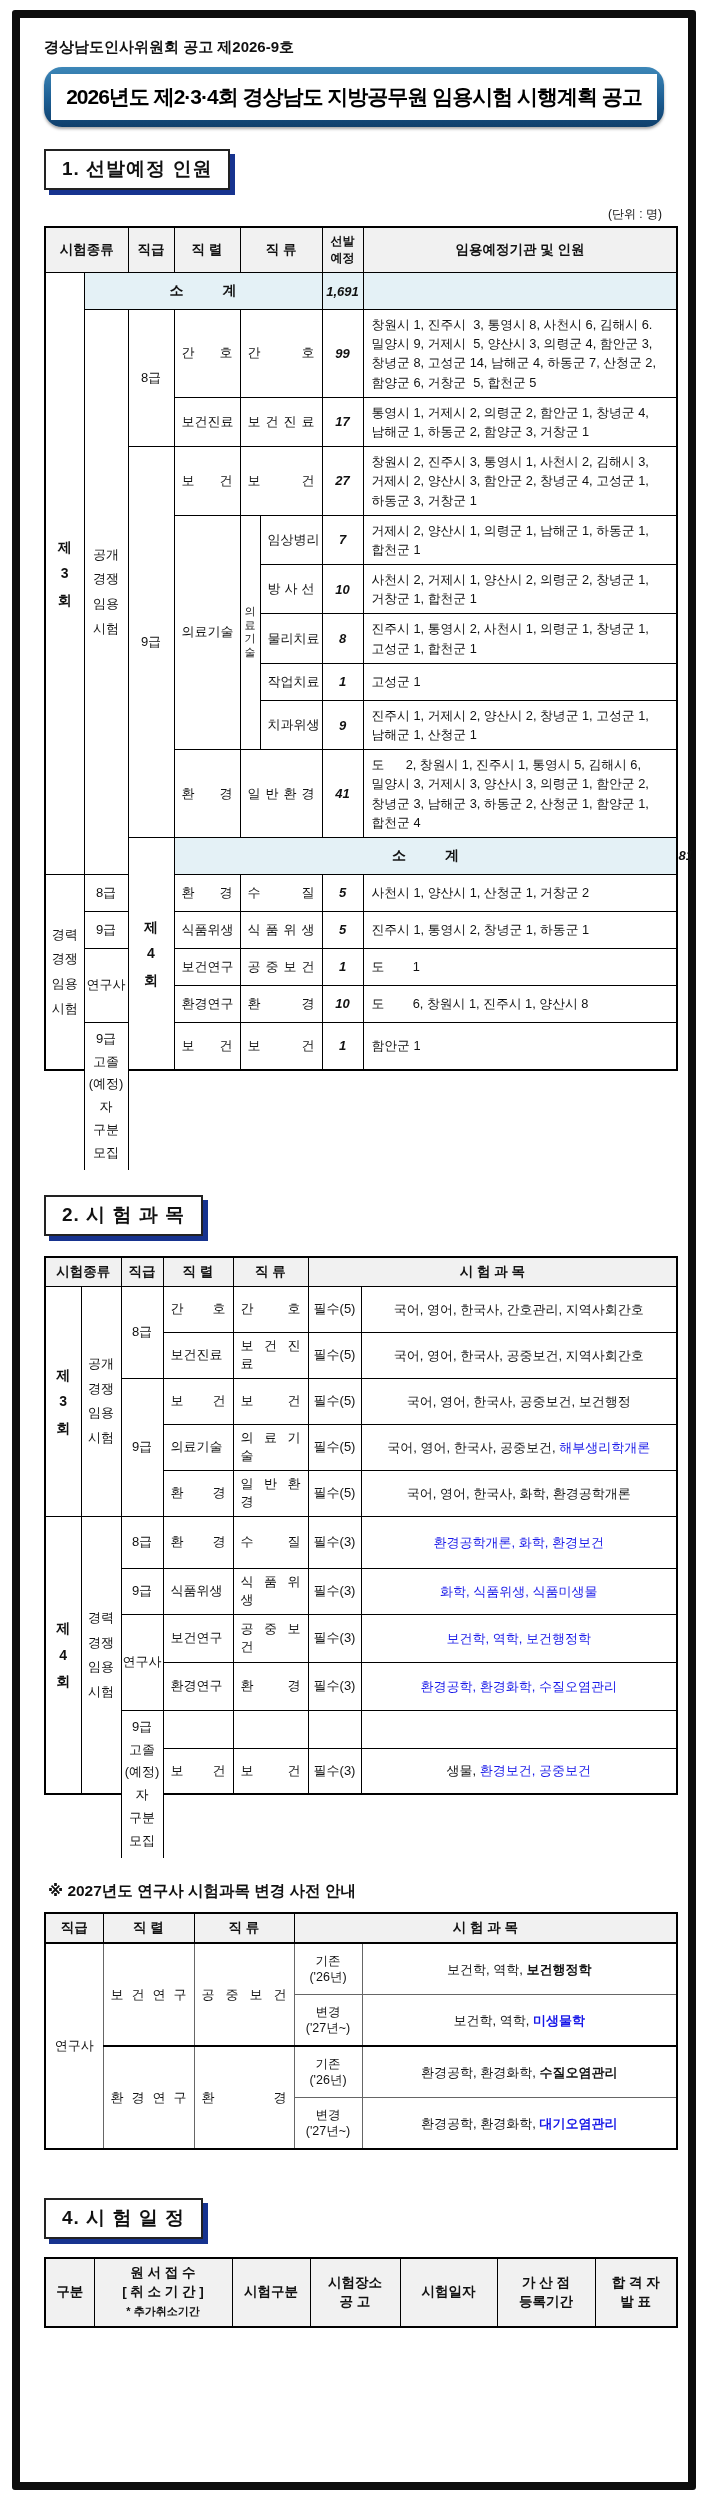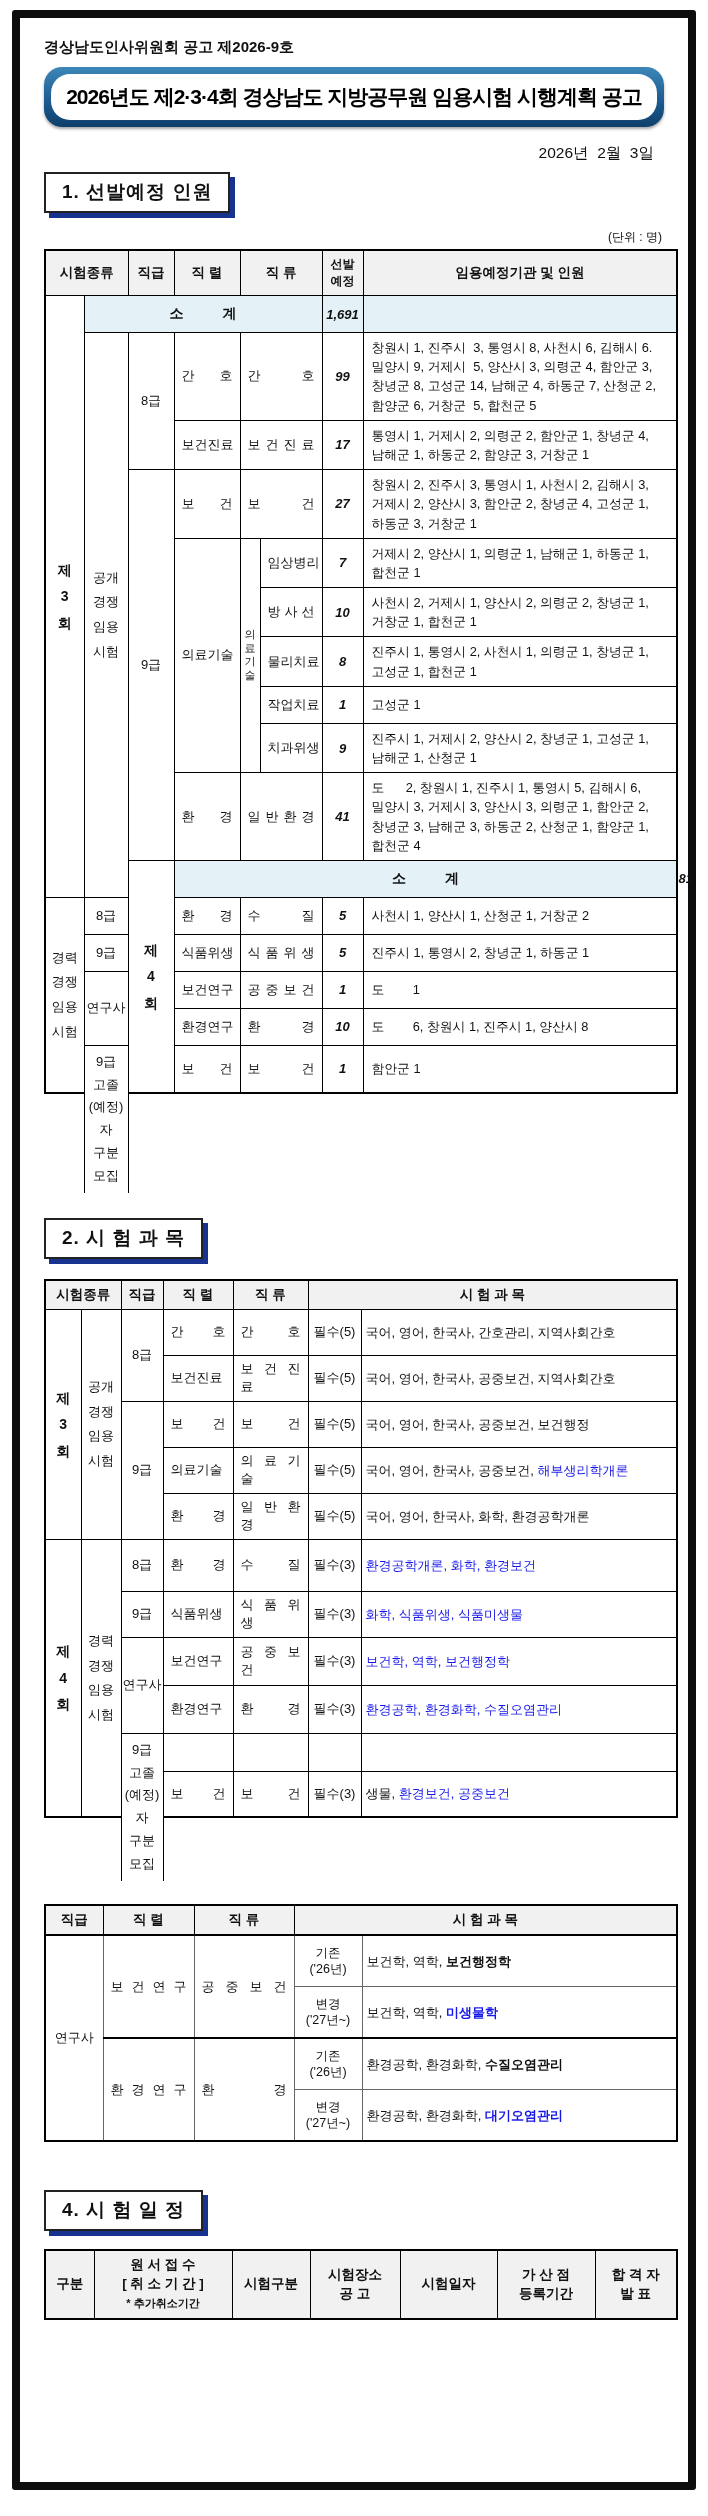--- a/index.html
+++ b/index.html
@@ -9,21 +9,21 @@
 
   
   .logo-row{display:flex;align-items:center;gap:8px;margin:4px 0 10px;}
   .logo-mark{width:46px;height:46px;}
   .logo-texts{display:flex;flex-direction:column;line-height:1;}
   .logo-kr{font-size:17px;font-weight:bold;color:#111;letter-spacing:1px;}
   .logo-en{font-size:8px;font-weight:bold;color:#bf5a17;letter-spacing:.5px;margin-top:3px;}
   .notice-no{font-size:15px;font-weight:bold;margin:2px 0 10px;}
 
   .banner{background:linear-gradient(180deg,#3d87b8 0%,#1c5d92 55%,#0f3f6b 100%);border-radius:18px;padding:7px;margin-bottom:16px;box-shadow:0 2px 3px rgba(0,0,0,.35);}
-  .banner-inner{background:#fff;border-radius:19px;text-align:center;padding:9px 4px;font-size:21px;font-weight:bold;letter-spacing:-1px;color:#000;}
+  .banner-inner{background:#fff;border-radius:0;text-align:center;padding:9px 4px;font-size:21px;font-weight:bold;letter-spacing:-1px;color:#000;}
 
   .intro{font-size:15.5px;line-height:1.85;text-align:justify;text-indent:2em;margin:4px 2px 10px;}
   .date-line{text-align:right;font-size:15.5px;white-space:pre;margin:8px 10px 2px;}
   .signer{text-align:right;font-size:17px;font-weight:bold;margin:4px 0 18px;}
 
   .sec-head{display:inline-block;background:#fff;border:2px solid #222;box-shadow:5px 5px 0 #17338f;padding:5px 16px 6px;font-size:19px;font-weight:bold;letter-spacing:1px;margin:6px 0 14px;}
   .unit{ text-align:right;font-size:12px;margin:2px 2px 3px;}
 
   table{border-collapse:collapse;table-layout:fixed;width:632px;}
   td,th{border:1px solid #000;font-size:13px;vertical-align:middle;word-break:keep-all;}
@@ -36,21 +36,21 @@
   .val{text-align:center;font-weight:bold;font-style:italic;}
   .subtotal{background:#e4f1f6;}
   .subtotal .lbl{white-space:pre;text-align:center;font-weight:bold;font-size:14px;margin-left:40px;}
   .round{font-weight:bold;font-size:14px;line-height:1.9;}
   .typec{font-size:13px;line-height:1.9;}
   .vert{font-size:11px;line-height:1.25;padding:1px;text-align:center;}
   .dot{border-top:1px dotted #444;}
   .ovcell{position:relative;vertical-align:top;}
   .ovf{position:absolute;top:3px;left:-1px;right:-1px;white-space:pre-line;text-align:center;font-size:13px;line-height:1.75;background:#fff;border-left:1px solid #000;border-right:1px solid #000;padding:2px 0 6px;z-index:3;}
   .blue{color:#1717e8;}
-  .subj{padding:5px 4px;text-align:left;line-height:1.5;border-radius:6px;}
+  .subj{padding:5px 4px;text-align:center;line-height:1.5;border-radius:6px;}
 
   .t1 td{height:26px;}
   .t1 .org{font-size:12.8px;}
   .sp-after-t1{height:118px;}
   .sp-after-t2{height:86px;}
 
   .note-head{font-size:15.5px;font-weight:bold;margin:0 0 10px 4px;}
   .t3 td{height:40px;}
   .t3 .tag{white-space:pre-line;text-align:center;font-size:12.5px;line-height:1.35;}
   .t3 tbody td{border-color:#666;}
@@ -68,21 +68,20 @@
 <div class="frame">
 
   
 
   <div class="notice-no">경상남도인사위원회 공고 제2026-9호</div>
 
   <div class="banner">
     <div class="banner-inner">2026년도 제2·3·4회 경상남도 지방공무원 임용시험 시행계획 공고</div>
   </div>
 
-  <div class="date-line">2026년  2월  3일</div>
 
   
   <div class="sec-head">1. 선발예정 인원</div>
   <div class="unit">(단위 : 명)</div>
 
   <table class="t1 t-outer">
     <colgroup>
           <col style="width:39px">
           <col style="width:44px">
           <col style="width:46px">
@@ -341,20 +340,21 @@
       <td class="jd">보 건</td>
       <td class="c">필수(3)</td>
       <td class="subj"><span>생물, </span><span class="blue">환경보건, 공중보건</span></td>
     </tr>
   </tbody>
       </table>
 
   <div class="sp-after-t2"></div>
 
   
+  <div class="note-head">※ 2027년도 연구사 시험과목 변경 사전 안내</div>
 
   <table class="t3 t-outer">
     <colgroup>
           <col style="width:58px">
           <col style="width:91px">
           <col style="width:100px">
           <col style="width:68px">
           <col style="width:315px">
         </colgroup>
     <tbody>

